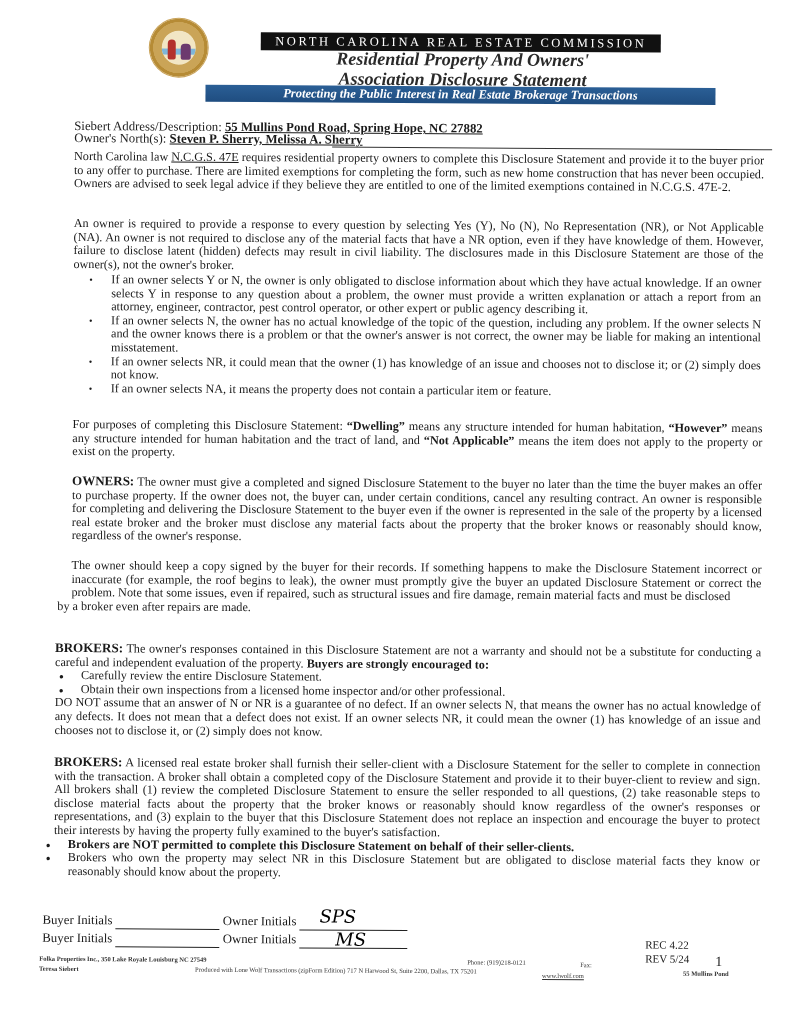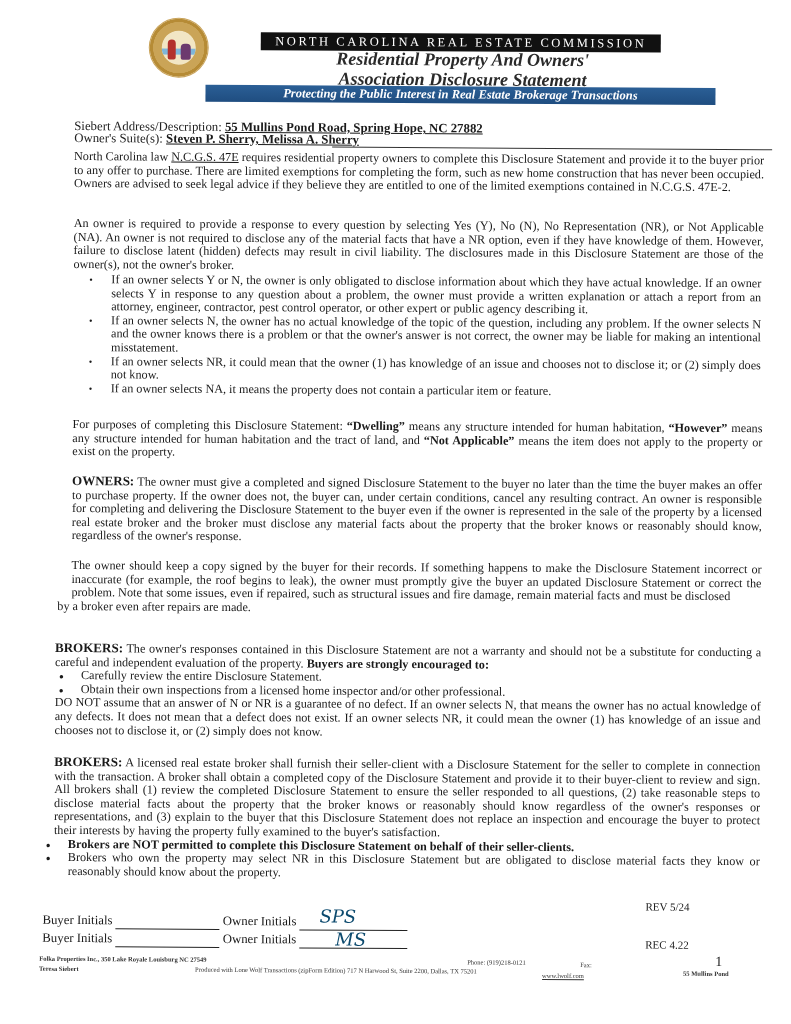--- a/index.html
+++ b/index.html
@@ -28,21 +28,21 @@
   .rule { position: absolute; height: 1px; background: #333; }
   .para { position: absolute; left: 72px; width: 690px; text-align: justify; line-height: 13.6px; }
   .para p { margin: 0; }
   .bullets { position: absolute; left: 88px; width: 672px; line-height: 13.6px; }
   .bul { position: relative; padding-left: 22px; margin: 0; text-align: justify; }
   .bul::before { content: "•"; position: absolute; left: 0; top: 0; font-size: 10px; }
   .dot::before { content: "●"; font-size: 8px; top: 1px; }
   b { font-weight: bold; }
   .foot-initials { position: absolute; left: 45px; font-size: 12.8px; white-space: nowrap; }
   .line { display: inline-block; border-bottom: 1px solid #222; vertical-align: baseline; }
-  .sig { position: absolute; font-family: "DejaVu Serif", serif; font-style: italic; color: #0c4a6e; font-size: 18px; }
+  .sig { position: absolute; font-family: "DejaVu Serif", serif; font-style: italic; color: #000000; font-size: 18px; }
   .rev { position: absolute; left: 648px; font-size: 11px; color: #222; }
   .pagenum { position: absolute; left: 718px; top: 952px; font-size: 14px; }
   .tiny { position: absolute; font-size: 6.5px; color: #333; white-space: nowrap; }
 </style>
 </head>
 <body>
 
 <div class="page">
 
   <div class="seal">
@@ -55,21 +55,21 @@
   <div class="commission">NORTH CAROLINA REAL ESTATE COMMISSION</div>
   <div class="title t1">Residential Property And Owners'</div>
   <div class="title t2">Association Disclosure Statement</div>
   <div class="banner">Protecting the Public Interest in Real Estate Brokerage Transactions</div>
 
   <div class="field f1">
     <span class="lbl">Siebert Address/Description:</span>
     <span class="val">55 Mullins Pond Road, Spring Hope, NC  27882</span>
   </div>
   <div class="field f2">
-    <span class="lbl">Owner's Suite(s):</span>
+    <span class="lbl">Owner's North(s):</span>
     <span class="val">Steven P. Sherry, Melissa A. Sherry</span>
   </div>
   <div class="rule" style="left:330px;top:147px;width:440px;"></div>
 
   <div class="para" style="top:152px;">
     <p><span>North Carolina law </span><span style="text-decoration:underline">N.C.G.S. 47E</span><span> requires residential property owners to complete this Disclosure Statement and provide it to the buyer prior to any offer to purchase. There are limited exemptions for completing the form, such as new home construction that has never been occupied. Owners are advised to seek legal advice if they believe they are entitled to one of the limited exemptions contained in N.C.G.S. 47E-2.</span></p>
   </div>
 
   <div class="para" style="top:219px;">An owner is required to provide a response to every question by selecting Yes (Y), No (N), No Representation (NR), or Not Applicable (NA). An owner is not required to disclose any of the material facts that have a NR option, even if they have knowledge of them. However, failure to disclose latent (hidden) defects may result in civil liability. The disclosures made in this Disclosure Statement are those of the owner(s), not the owner's broker.</div>
 
@@ -115,21 +115,21 @@
   <div class="foot-initials" style="top:933px;">
     <span>Buyer Initials</span>
     <span class="line" style="width:104px">&nbsp;</span>
     <span>Owner Initials</span>
     <span class="line" style="width:108px">&nbsp;</span>
   </div>
   <div class="sig" style="left:322px;top:906px;">SPS</div>
   <div class="sig" style="left:338px;top:929px;">MS</div>
 
   <div class="rev" style="top:937px;">REC 4.22</div>
-  <div class="rev" style="top:899px;">REV 5/24</div>
+  <div class="rev" style="top:951px;">REV 5/24</div>
   <div class="pagenum">1</div>
 
   <div class="tiny" style="left:42px;top:957px;font-weight:bold;">Folka Properties Inc., 350 Lake Royale Louisburg NC 27549</div>
   <div class="tiny" style="left:42px;top:967px;font-weight:bold;">Teresa Siebert</div>
   <div class="tiny" style="left:198px;top:967px;">Produced with Lone Wolf Transactions (zipForm Edition) 717 N Harwood St, Suite 2200, Dallas, TX 75201</div>
   <div class="tiny" style="left:545px;top:971px;text-decoration:underline;">www.lwolf.com</div>
   <div class="tiny" style="left:470px;top:958px;">Phone: (919)218-0121</div>
   <div class="tiny" style="left:583px;top:960px;">Fax:</div>
   <div class="tiny" style="left:686px;top:968px;font-weight:bold;">55 Mullins Pond</div>
 </div>

